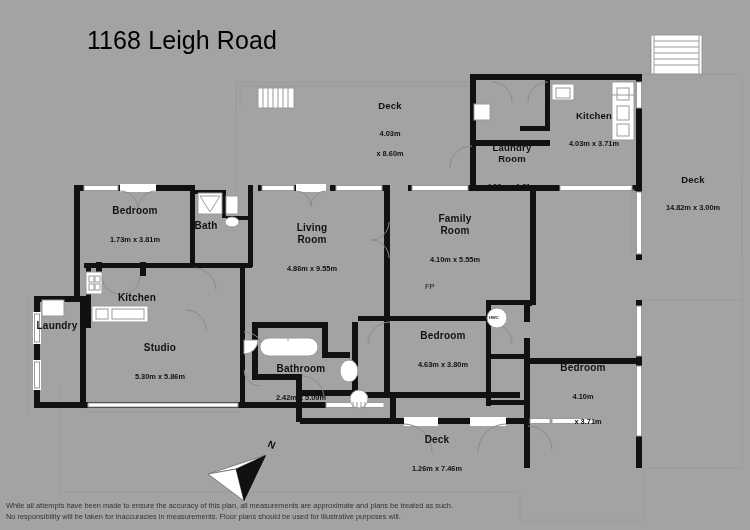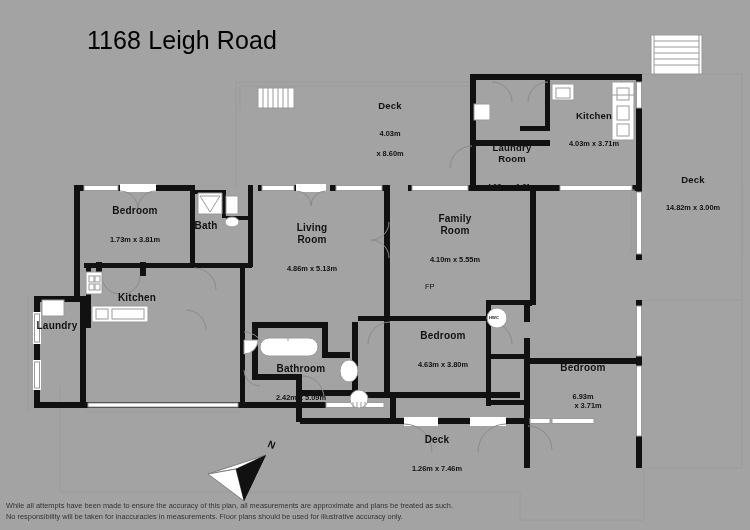--- a/index.html
+++ b/index.html
@@ -451,25 +451,29 @@
   </div>
 
   <div class="room-label big" style="left:104px; top:292px; width:66px;">
     <span class="rl-name">Kitchen</span>
   </div>
 
   <div class="room-label big" style="left:26px; top:320px; width:62px;">
     <span class="rl-name">Laundry</span>
   </div>
 
+  <div class="room-label big" style="left:122px; top:342px; width:76px;">
+    <span class="rl-name">Studio</span>
+    <span class="rl-dim">5.30m x 5.86m</span>
+  </div>
 
   <div class="room-label big" style="left:270px; top:222px; width:84px;text-align:center;">
     <span class="rl-name">Living</span>
     <span class="rl-name">Room</span>
-    <span class="rl-dim">4.86m x 5.13m</span>
+    <span class="rl-dim">4.86m x 9.55m</span>
   </div>
 
   <div class="room-label big" style="left:405px; top:213px; width:100px;">
     <span class="rl-name">Family</span>
     <span class="rl-name">Room</span>
     <span class="rl-dim">4.10m x 5.55m</span>
   </div>
 
 
   <div class="room-label big" style="left:253px; top:363px; width:96px;">
@@ -477,22 +481,22 @@
     <span class="rl-dim">2.42m x 5.09m</span>
   </div>
 
   <div class="room-label big" style="left:398px; top:330px; width:90px;">
     <span class="rl-name">Bedroom</span>
     <span class="rl-dim">4.63m x 3.80m</span>
   </div>
 
   <div class="room-label big" style="left:540px; top:362px; width:86px;">
     <span class="rl-name">Bedroom</span>
-    <span class="rl-dim">6.93m</span>
-    <span class="rl-dim" style="margin-top:0; padding-left:10px;">x 3.71m</span>
+    <span class="rl-dim">4.10m</span>
+    <span class="rl-dim" style="margin-top:16px; padding-left:10px;">x 3.71m</span>
   </div>
 
   <div class="room-label big" style="left:382px; top:434px; width:110px;">
     <span class="rl-name">Deck</span>
     <span class="rl-dim">1.26m x 7.46m</span>
   </div>
 
   <div class="tiny-label" style="left:391px; top:282px;">FP</div>
 
   <div class="hwc-label" style="left:489px; top:315px;">HWC</div>
@@ -504,16 +508,16 @@
 
       <polygon points="68,18 10,37 38,32" fill="#ffffff" stroke="#777777" stroke-width="0.9"></polygon>
       <polygon points="10,37 46,64 38,32" fill="#ffffff" stroke="#777777" stroke-width="0.9"></polygon>
       <polygon points="68,18 46,64 38,32" fill="#111111"></polygon>
     </svg>
     <span class="n-letter">N</span>
   </div>
 
   <div id="disclaimer">
     <span>While all attempts have been made to ensure the accuracy of this plan, all measurements are approximate and plans be treated as such.</span>
-    <span>No responsibility will be taken for inaccuracies in measurements. Floor plans should be used for illustrative accuracy only.</span>
+    <span>No responsibility will be taken for inaccuracies in measurements. Floor plans should be used for illustrative purposes will.</span>
   </div>
 
 </div>
 
 </body></html>

